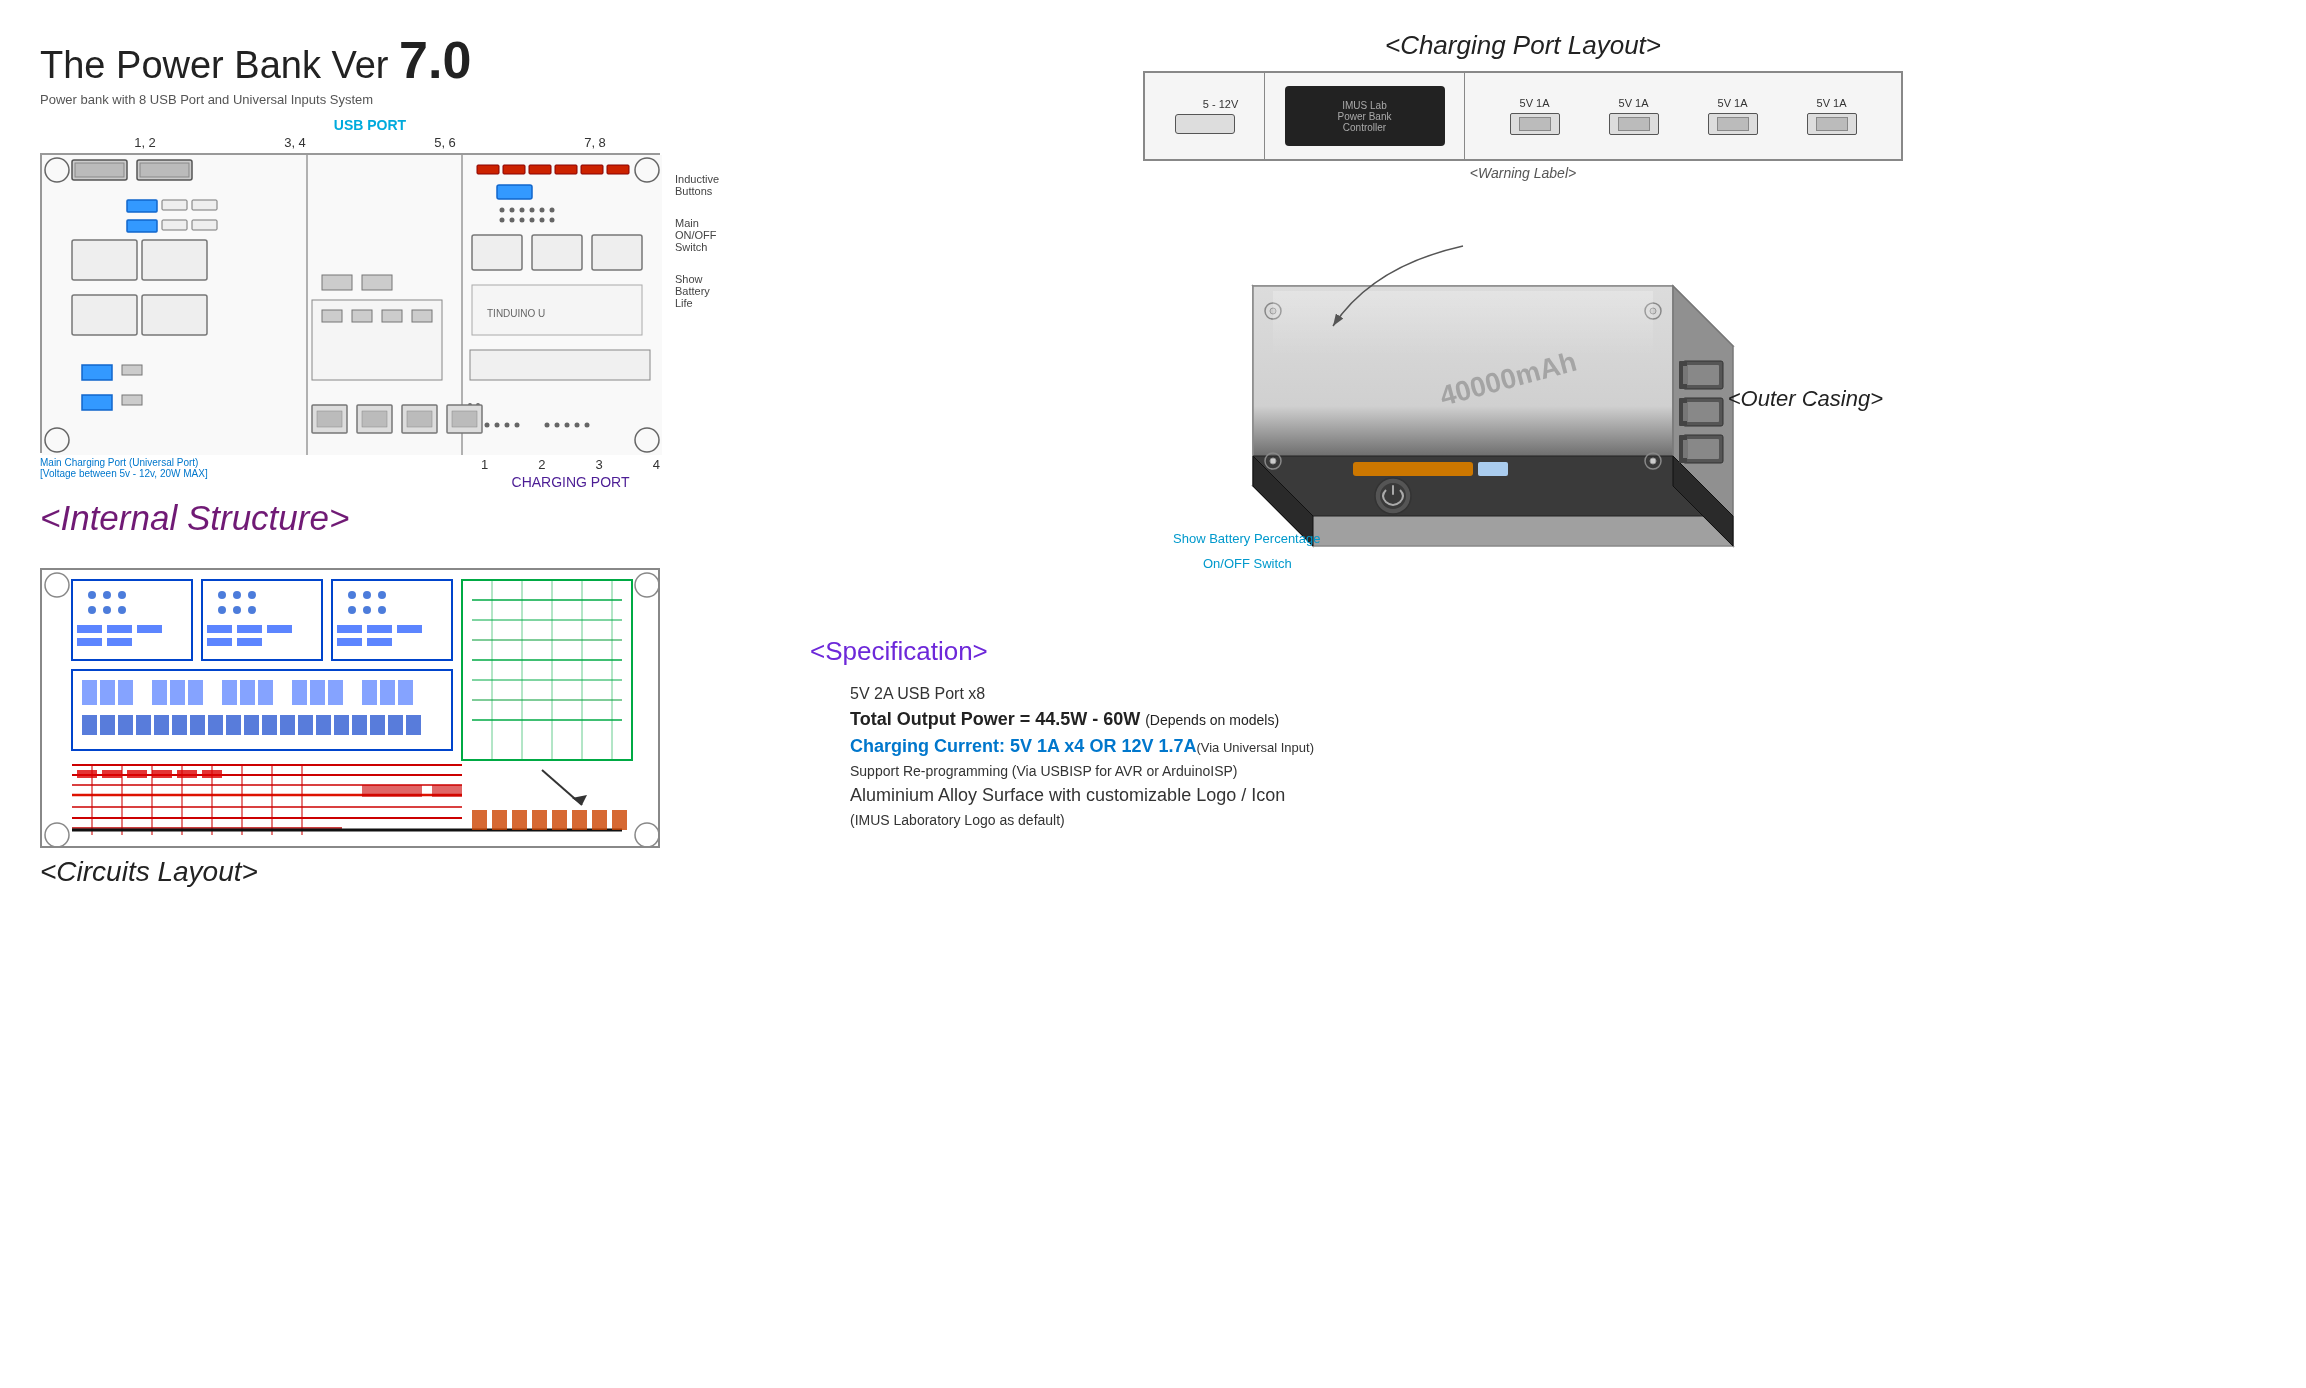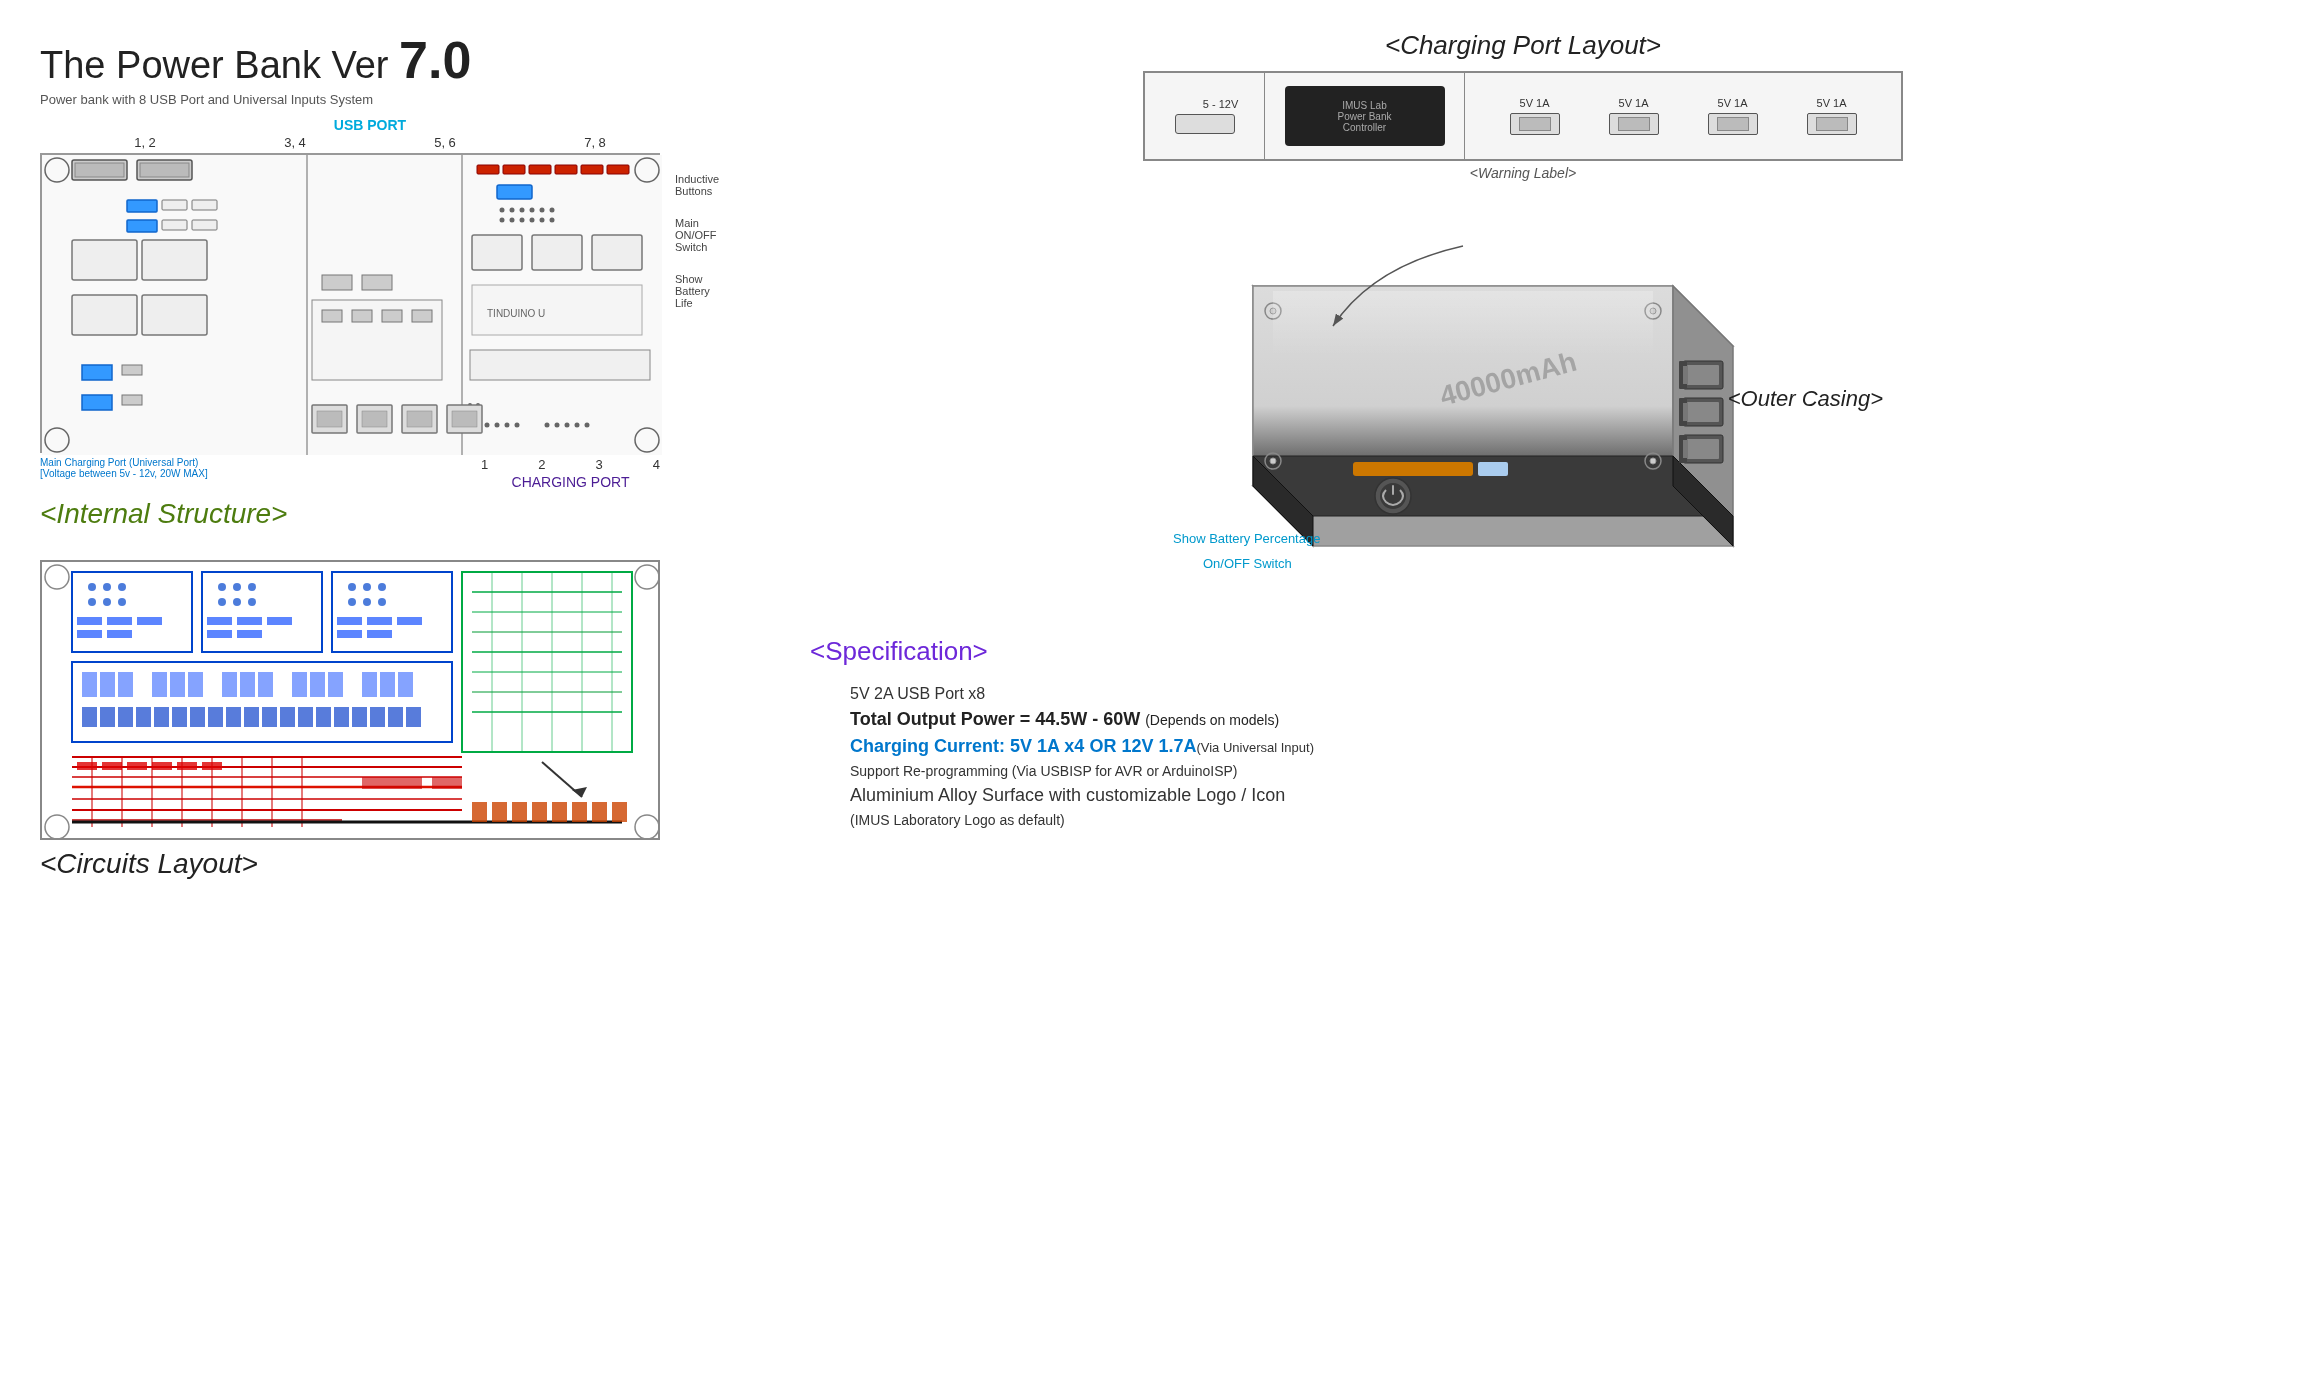--- a/index.html
+++ b/index.html
@@ -103,22 +103,22 @@
     }
 
     .charging-port-title {
       color: #4c1d95;
       font-size: 14px;
       font-weight: normal;
       margin-top: 2px;
     }
 
     .internal-structure-label {
-      font-size: 28px;
-      color: #4d7c0f;
+      font-size: 35px;
+      color: #701a75;
       margin-top: 8px;
       font-style: italic;
     }
 
     
     .circuits-section {
       margin-top: 30px;
     }
 
     .circuits-diagram {

